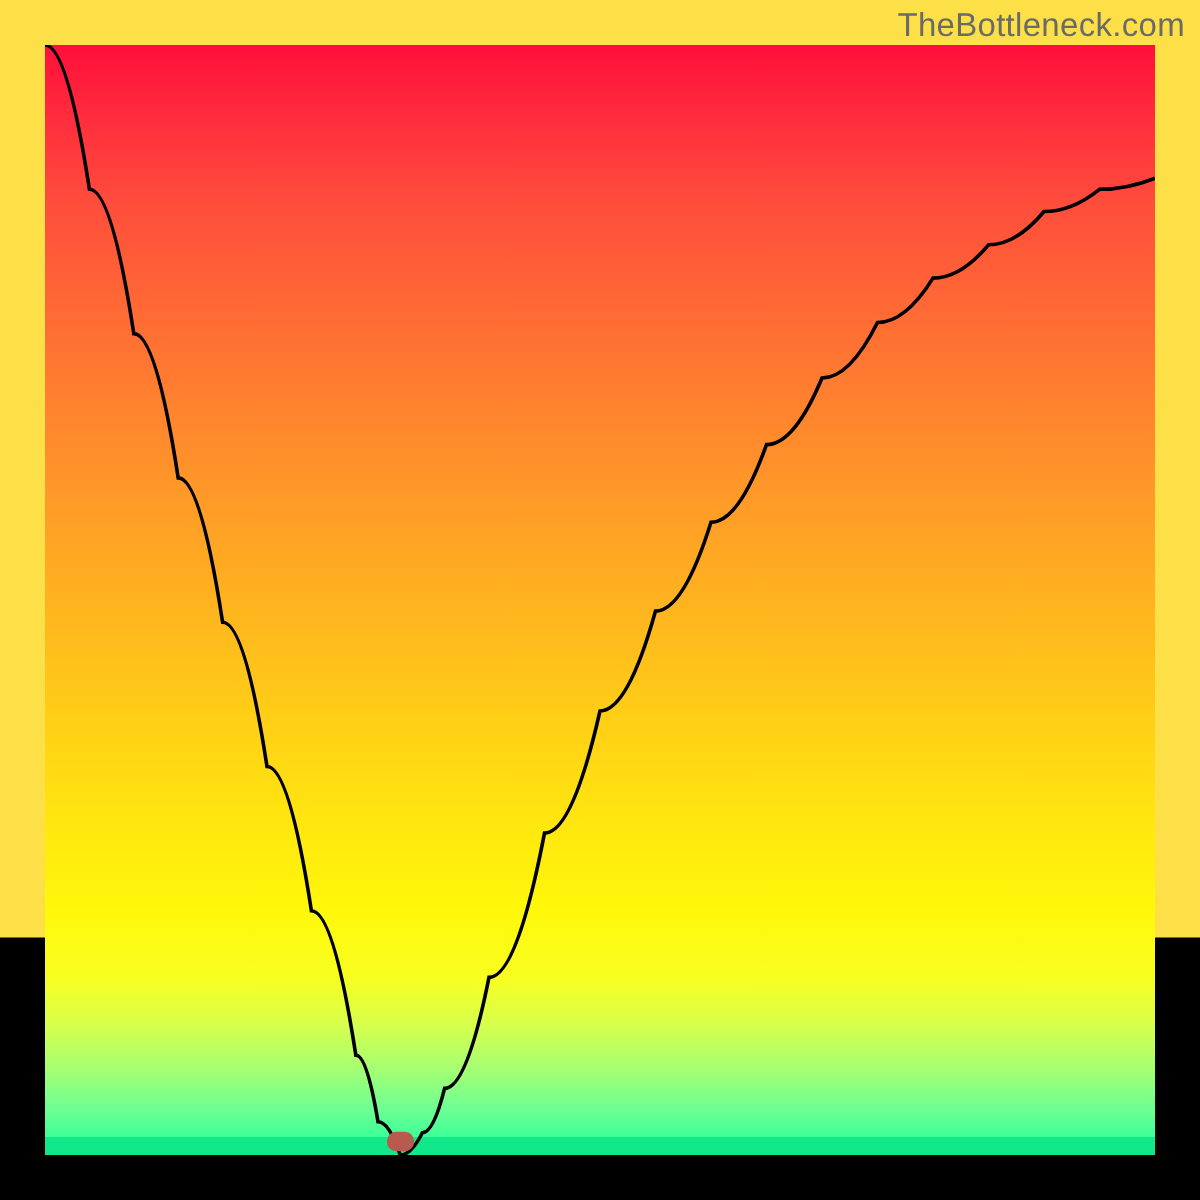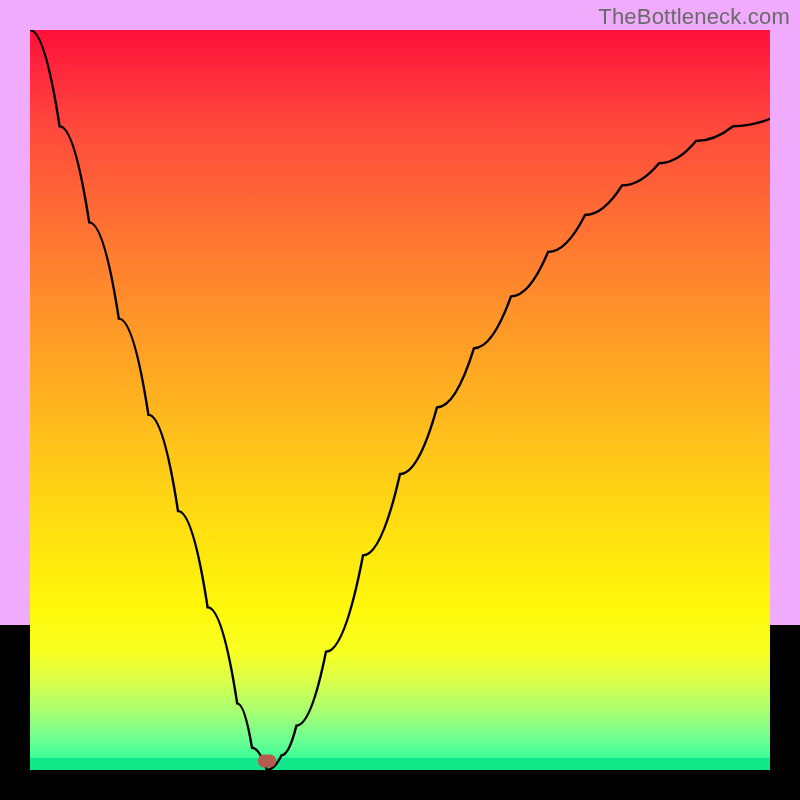--- a/index.html
+++ b/index.html
@@ -10,21 +10,21 @@
     background: #000;
     overflow: hidden;
     font-family: Arial, Helvetica, sans-serif;
   }
   .frame {
     position: absolute;
     top: 0;
     left: 0;
     width: 800px;
     height: 625px;
-    background: #f0abfc;
+    background: #fde047;
   }
   .watermark {
     position: absolute;
     top: 4px;
     right: 10px;
     color: #6a6a6a;
     font-size: 22px;
     letter-spacing: 0.2px;
     font-weight: 400;
     user-select: none;

